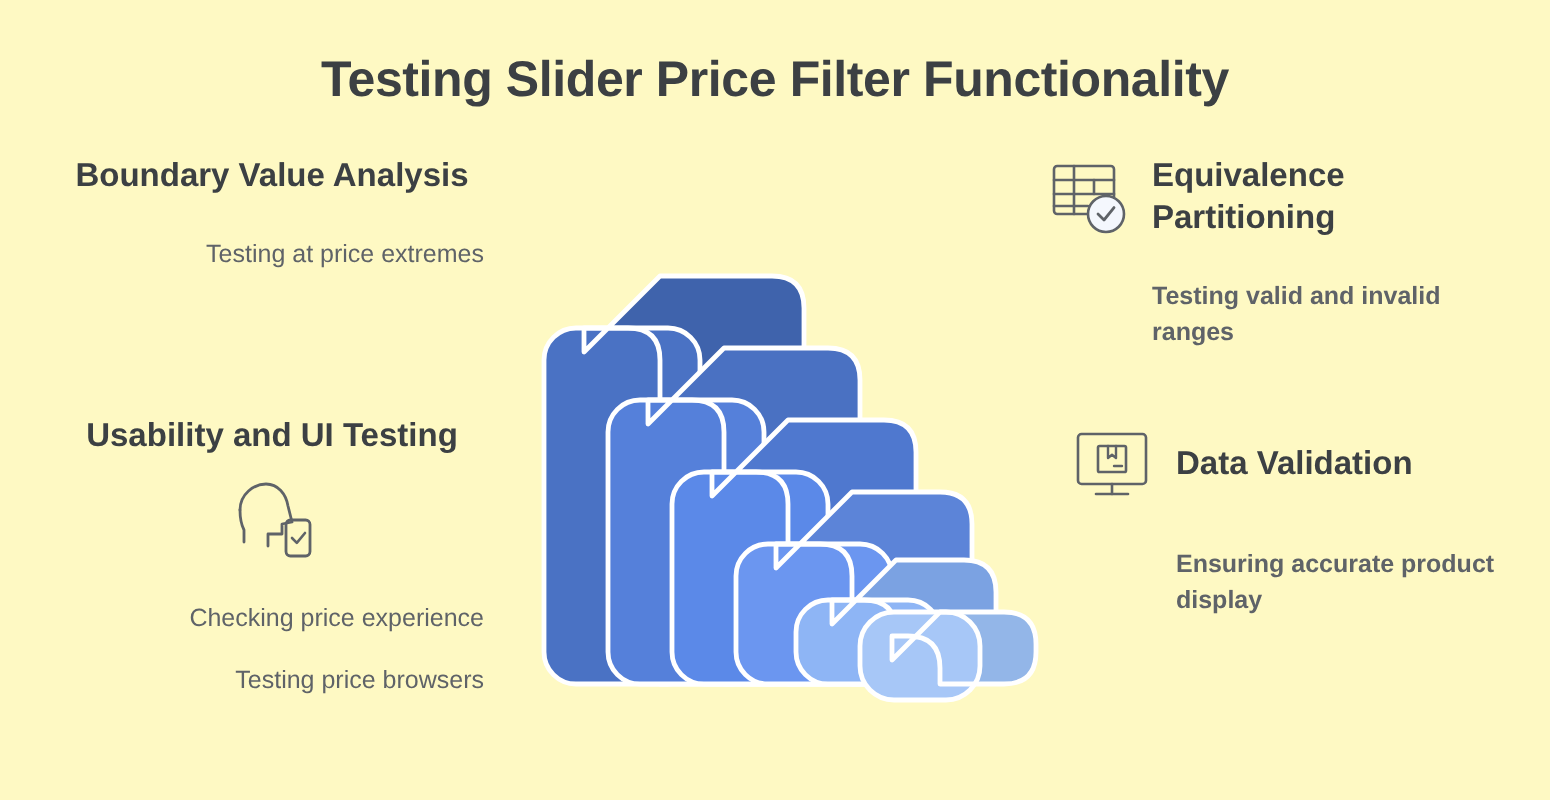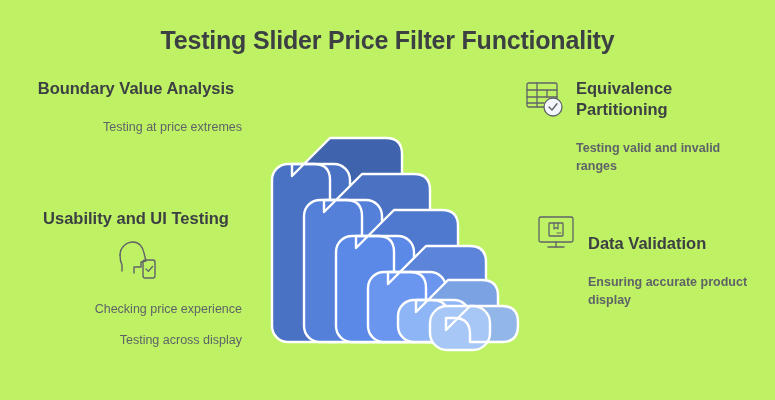--- a/index.html
+++ b/index.html
@@ -10,21 +10,21 @@
     width: 775px;
     height: 400px;
     overflow: hidden;
     font-family: "Liberation Sans", sans-serif;
     background: #f4f7fd;
   }
   #canvas {
     position: relative;
     width: 775px;
     height: 400px;
-    background: #bef264;
+    background: #fef9c3;
   }
 
   
   #page-title {
     position: absolute;
     top: 26px;
     left: 0;
     width: 775px;
     text-align: center;
     font-size: 25px;
@@ -80,21 +80,21 @@
   .icon svg { display: block; }
 
   
   #item-bva   { left: 30px;  top: 78px;  width: 212px; }
   #item-uiux  { left: 30px;  top: 208px; width: 212px; }
   #item-xbrow { left: 14px;  top: 312px; width: 228px; }
   #item-eqp   { left: 524px; top: 78px;  width: 236px; }
   #item-dval  { left: 536px; top: 212px; width: 236px; }
 
   #item-eqp .item-head,
-  #item-dval .item-head { align-items: flex-end; }
+  #item-dval .item-head { align-items: center; }
   #item-eqp  .item-desc,
   #item-dval .item-desc { margin-left: 52px; font-weight: bold; }
 
   
   #stack {
     position: absolute;
     left: 268px;
     top: 108px;
     width: 262px;
     height: 252px;
@@ -124,21 +124,21 @@
           <path d="M5 16 C5 21, 6 24, 7 26 L7 32"></path>
           <rect x="28" y="21" width="12" height="18" rx="2.2" ry="2.2"></rect>
           <polyline points="31,30 33.4,32.4 37.5,27.5" stroke-width="1.3"></polyline>
         </svg>
       </span>
     </div>
     <div class="item-desc">Checking price experience</div>
   </div>
 
   <div class="item left" id="item-xbrow">
-    <div class="item-desc">Testing across display</div>
+    <div class="item-desc">Testing price browsers</div>
   </div>
 
   <div class="item right" id="item-eqp">
     <div class="item-head">
       <span class="icon">
         <svg width="42" height="42" viewBox="0 0 42 42" fill="none" stroke="#5f6368" stroke-width="1.3" stroke-linecap="round" stroke-linejoin="round">
           <rect x="3" y="5" width="30" height="24" rx="1.6" ry="1.6" fill="none"></rect>
           <line x1="3" y1="12" x2="33" y2="12"></line>
           <line x1="3" y1="19" x2="33" y2="19"></line>
           <line x1="3" y1="25" x2="20" y2="25"></line>

